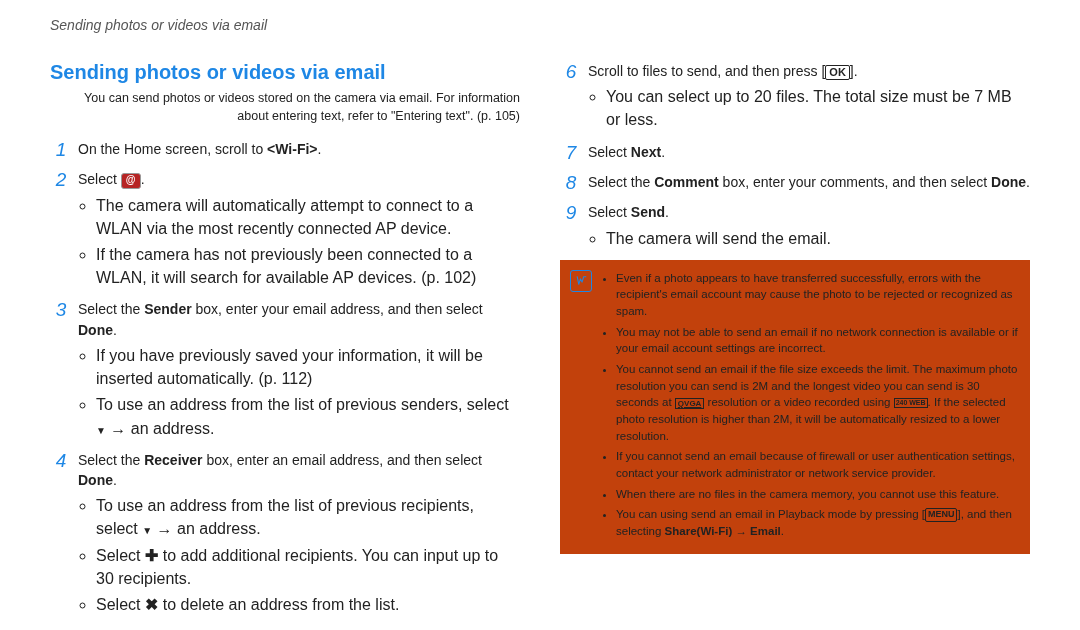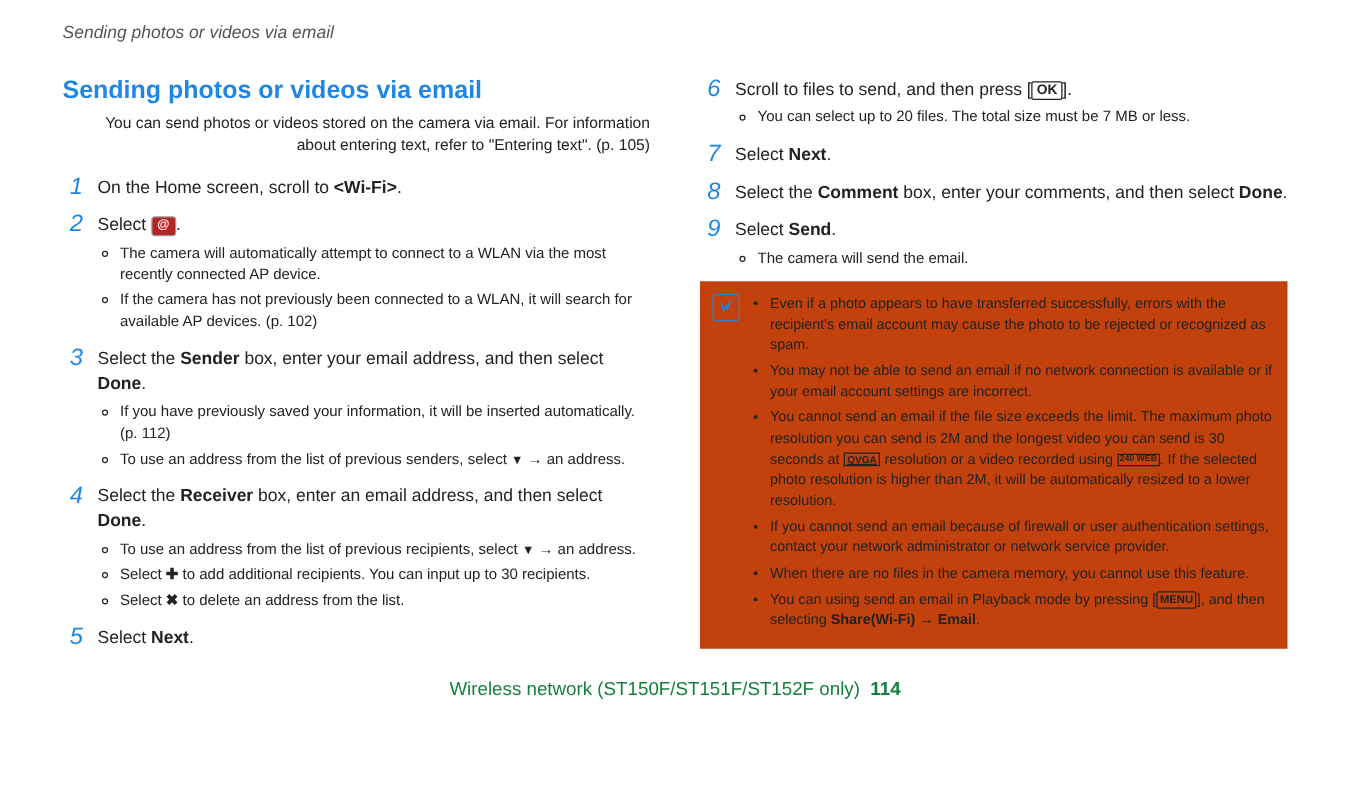--- a/index.html
+++ b/index.html
@@ -68,21 +68,21 @@
     text-align: center;
   }
   .step-text {
     font-size: 14px;
     line-height: 1.45;
   }
   .step-text b { font-weight: 700; }
   ul.sub {
     margin: 4px 0 0 0;
     padding-left: 18px;
-    font-size: 12px;
+    font-size: 16px;
     line-height: 1.45;
   }
   ul.sub > li { margin-bottom: 3px; }
   .note-box {
     background: #c2410c;
     padding: 10px 12px 10px 42px;
     font-size: 11.5px;
     line-height: 1.45;
     position: relative;
   }

